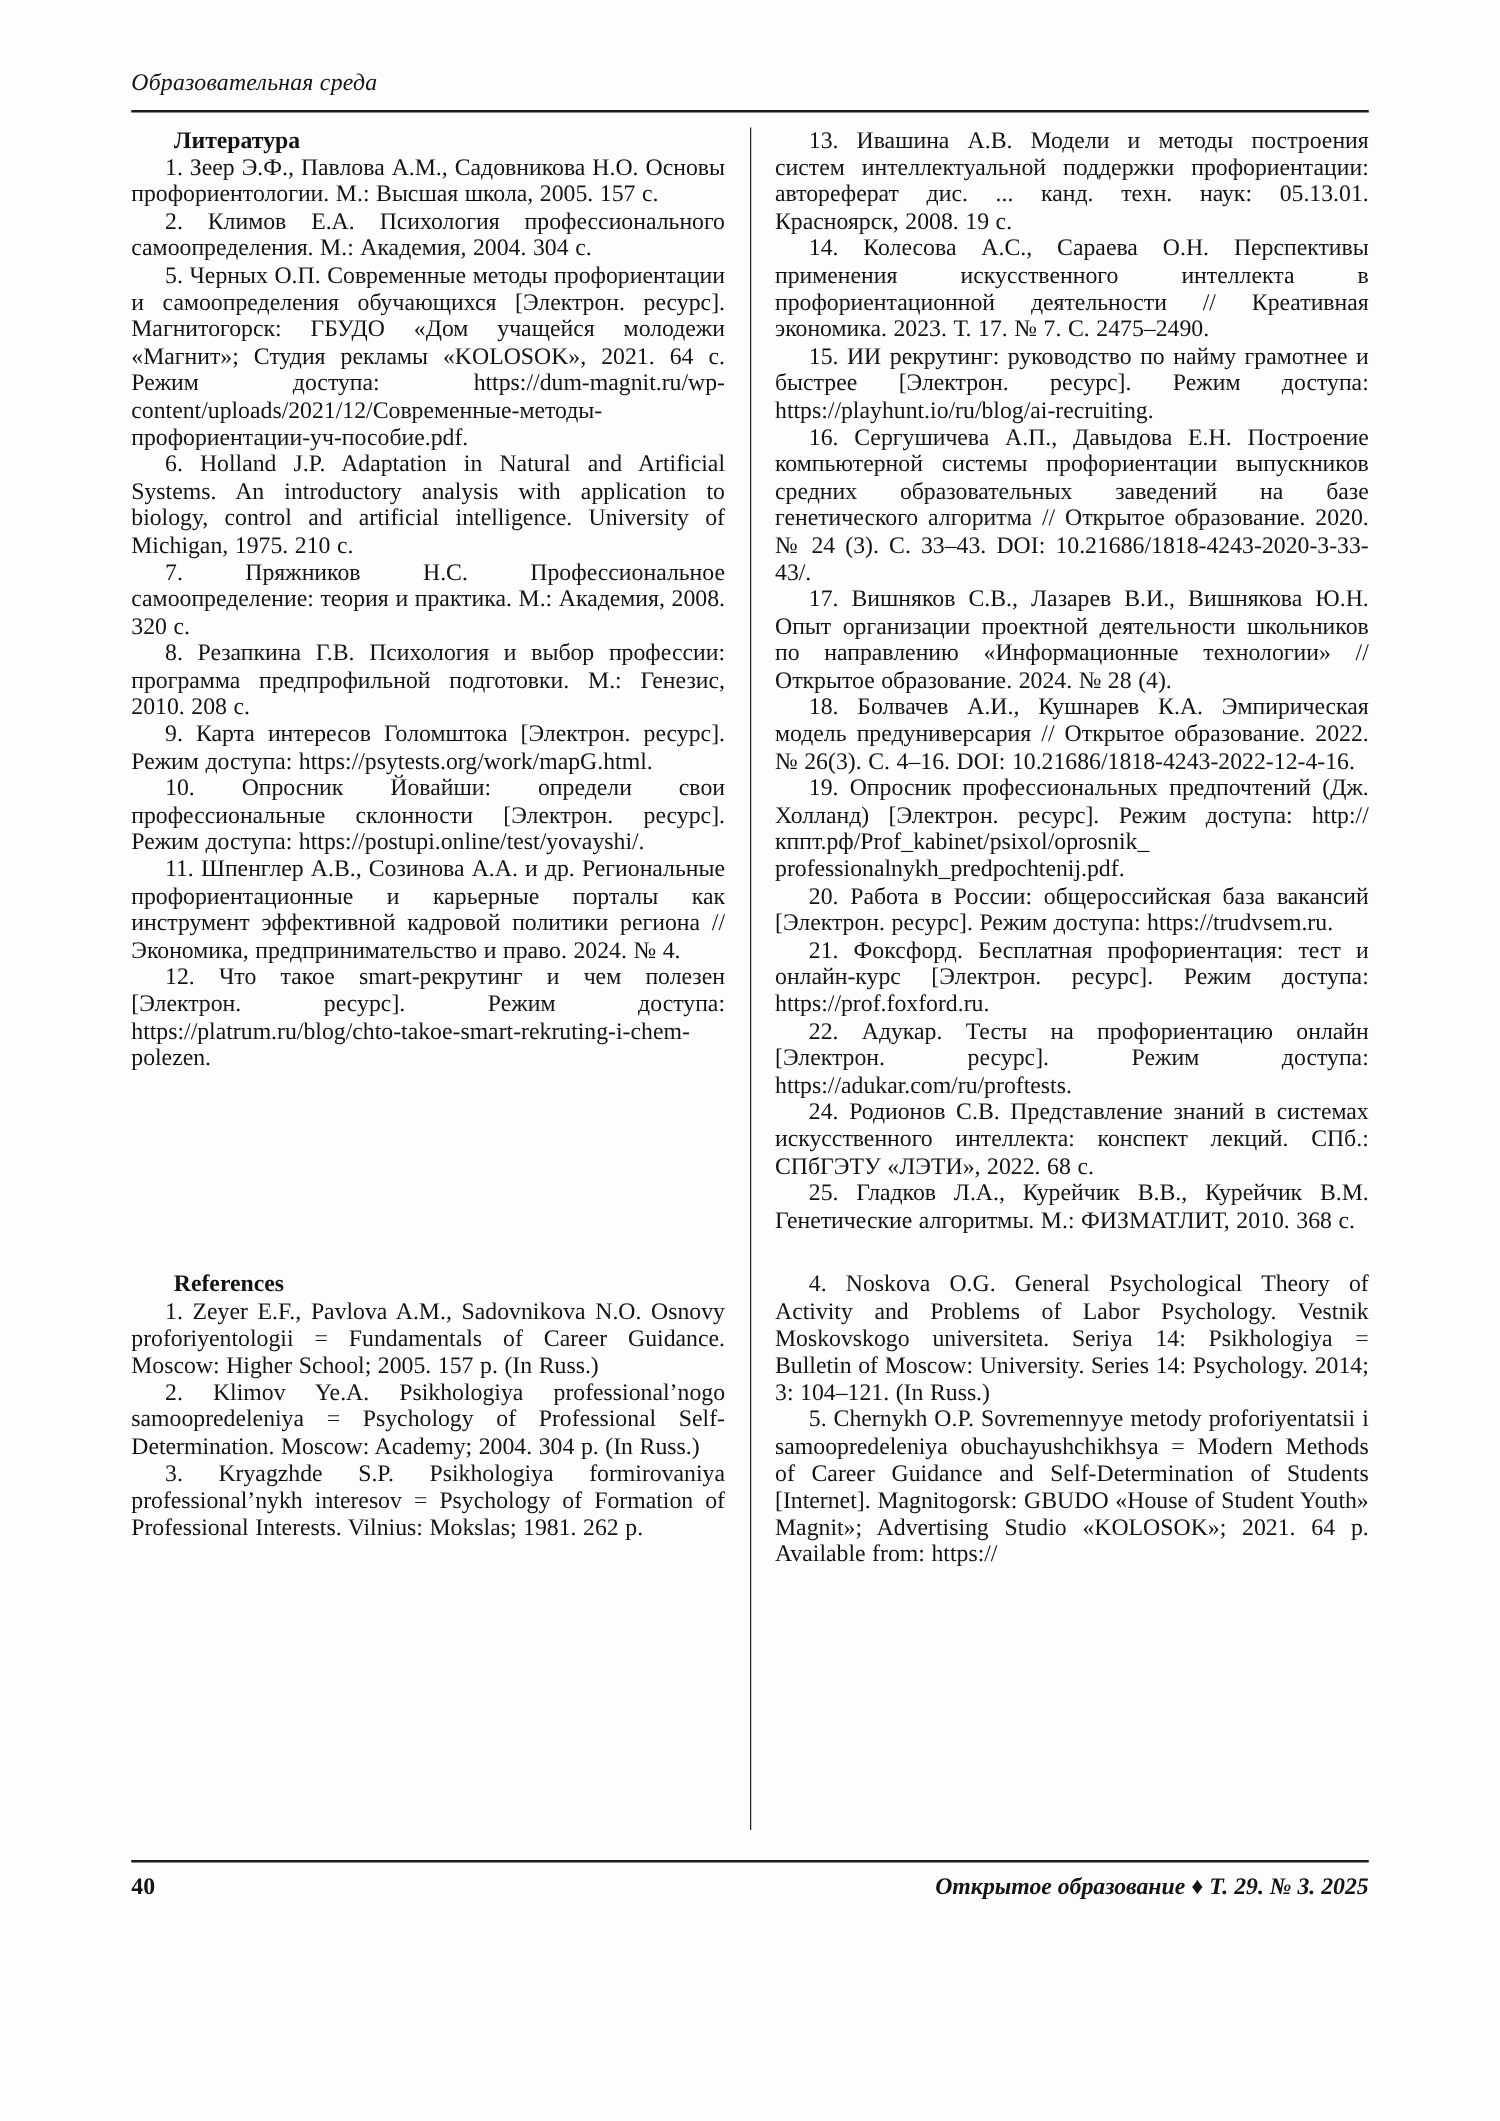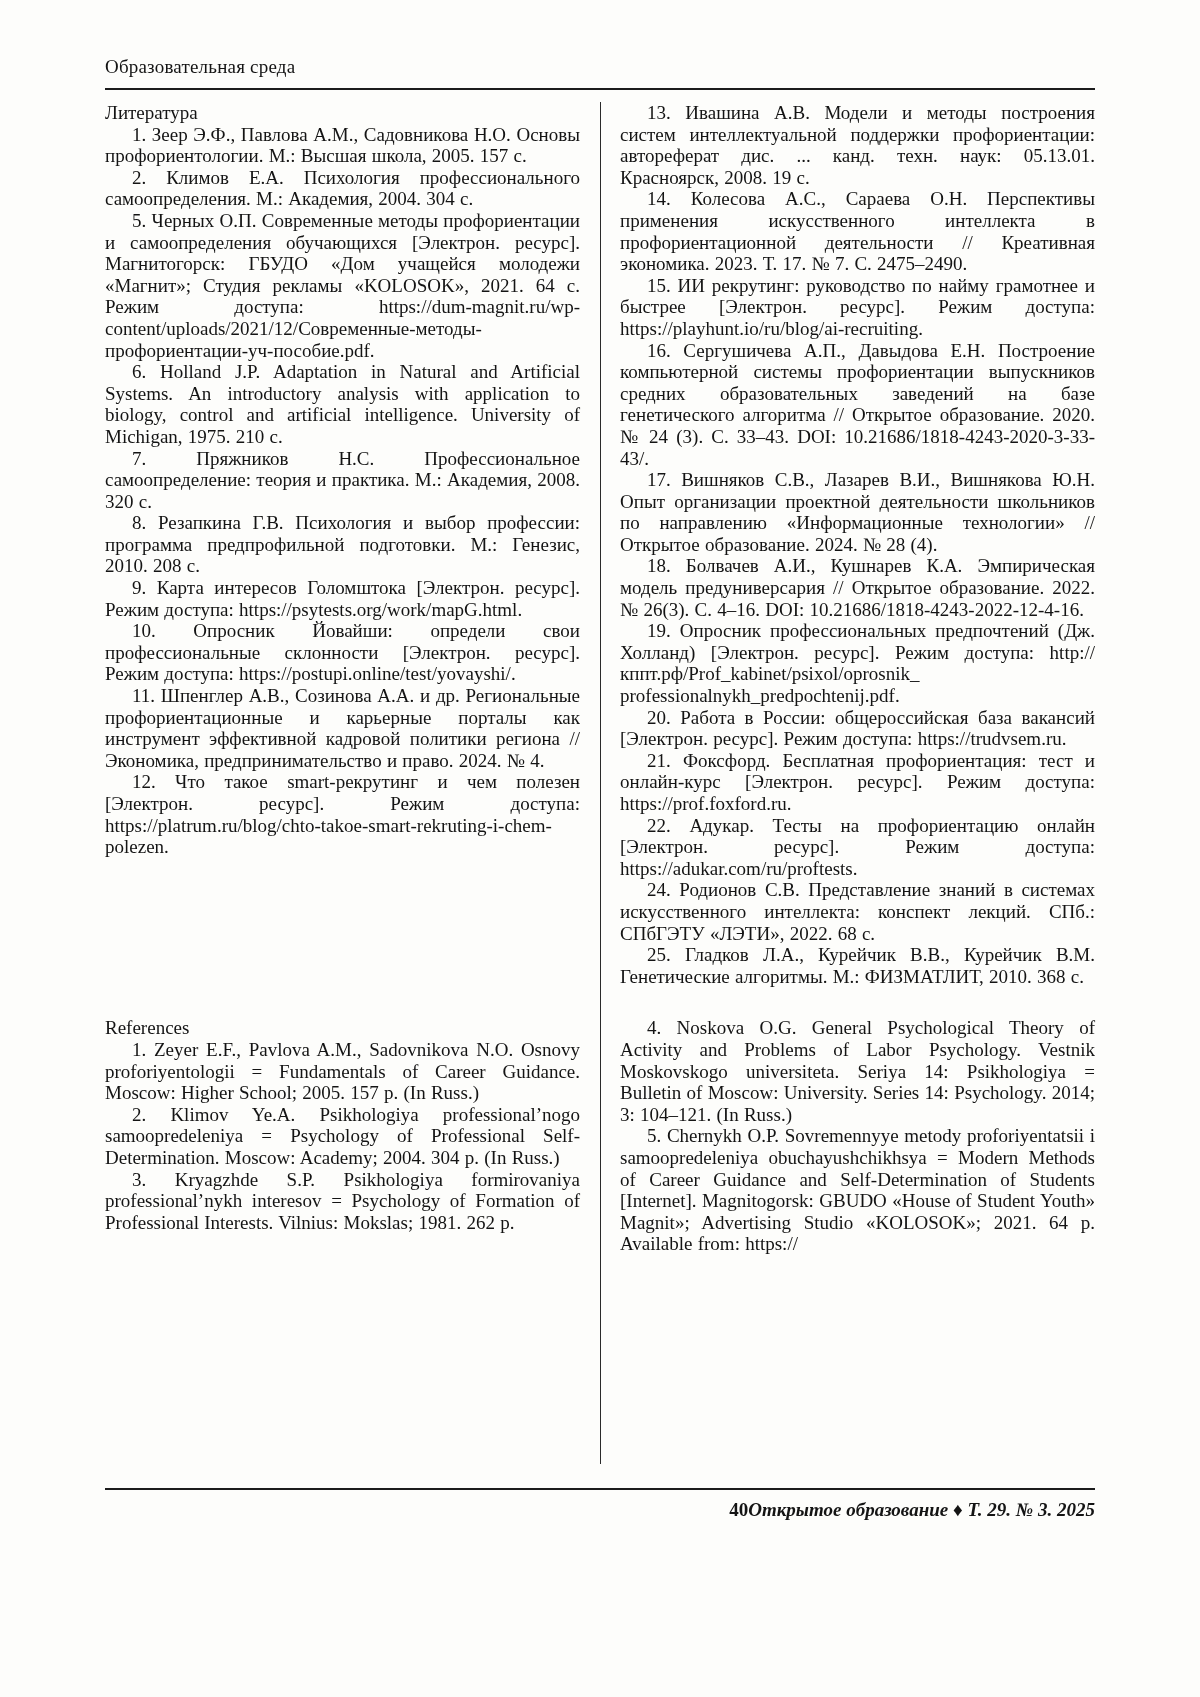--- a/index.html
+++ b/index.html
@@ -10,51 +10,51 @@
     color: #141414;
     position: relative;
   }
   .page {
     position: absolute; inset: 0;
     background: #fdfdfb;
     overflow: hidden;
   }
   .running-head {
     position: absolute; top: 56px; left: 105px;
-    font-size: 19px; letter-spacing: .2px;
+    font-style: italic; font-size: 19px; letter-spacing: .2px;
   }
   .header-rule {
     position: absolute; top: 88px; left: 105px; width: 990px;
     border-top: 2px solid #1c1c1c;
   }
   .content {
     position: absolute; top: 102px; left: 105px; width: 990px;
     display: grid;
     grid-template-columns: 1fr 1fr;
     column-gap: 40px;
     row-gap: 30px;
   }
   .col-divider {
     position: absolute; top: 102px; left: 600px;
     width: 1px; height: 1362px;
     background: #2a2a2a;
   }
   .sec-heading {
-    font-size: 19px; line-height: 21.6px; font-weight: normal;
+    font-size: 19px; line-height: 21.6px; font-weight: bold; margin-left: 34px;
   }
   .content p {
     font-size: 19px; line-height: 21.6px;
     text-align: justify;
     text-indent: 27px;
     word-spacing: .5px;
   }
   .footer {
     position: absolute; top: 1488px; left: 105px; width: 990px;
     border-top: 2px solid #1c1c1c;
-    display: flex; justify-content: flex-end; align-items: baseline;
+    display: flex; justify-content: space-between; align-items: baseline;
     padding-top: 9px;
     font-size: 19px;
   }
   .footer .pagenum { font-weight: bold; }
   .footer .journal { font-weight: bold; font-style: italic; }
 </style>
 </head>
 <body>
 
 <div class="page">

